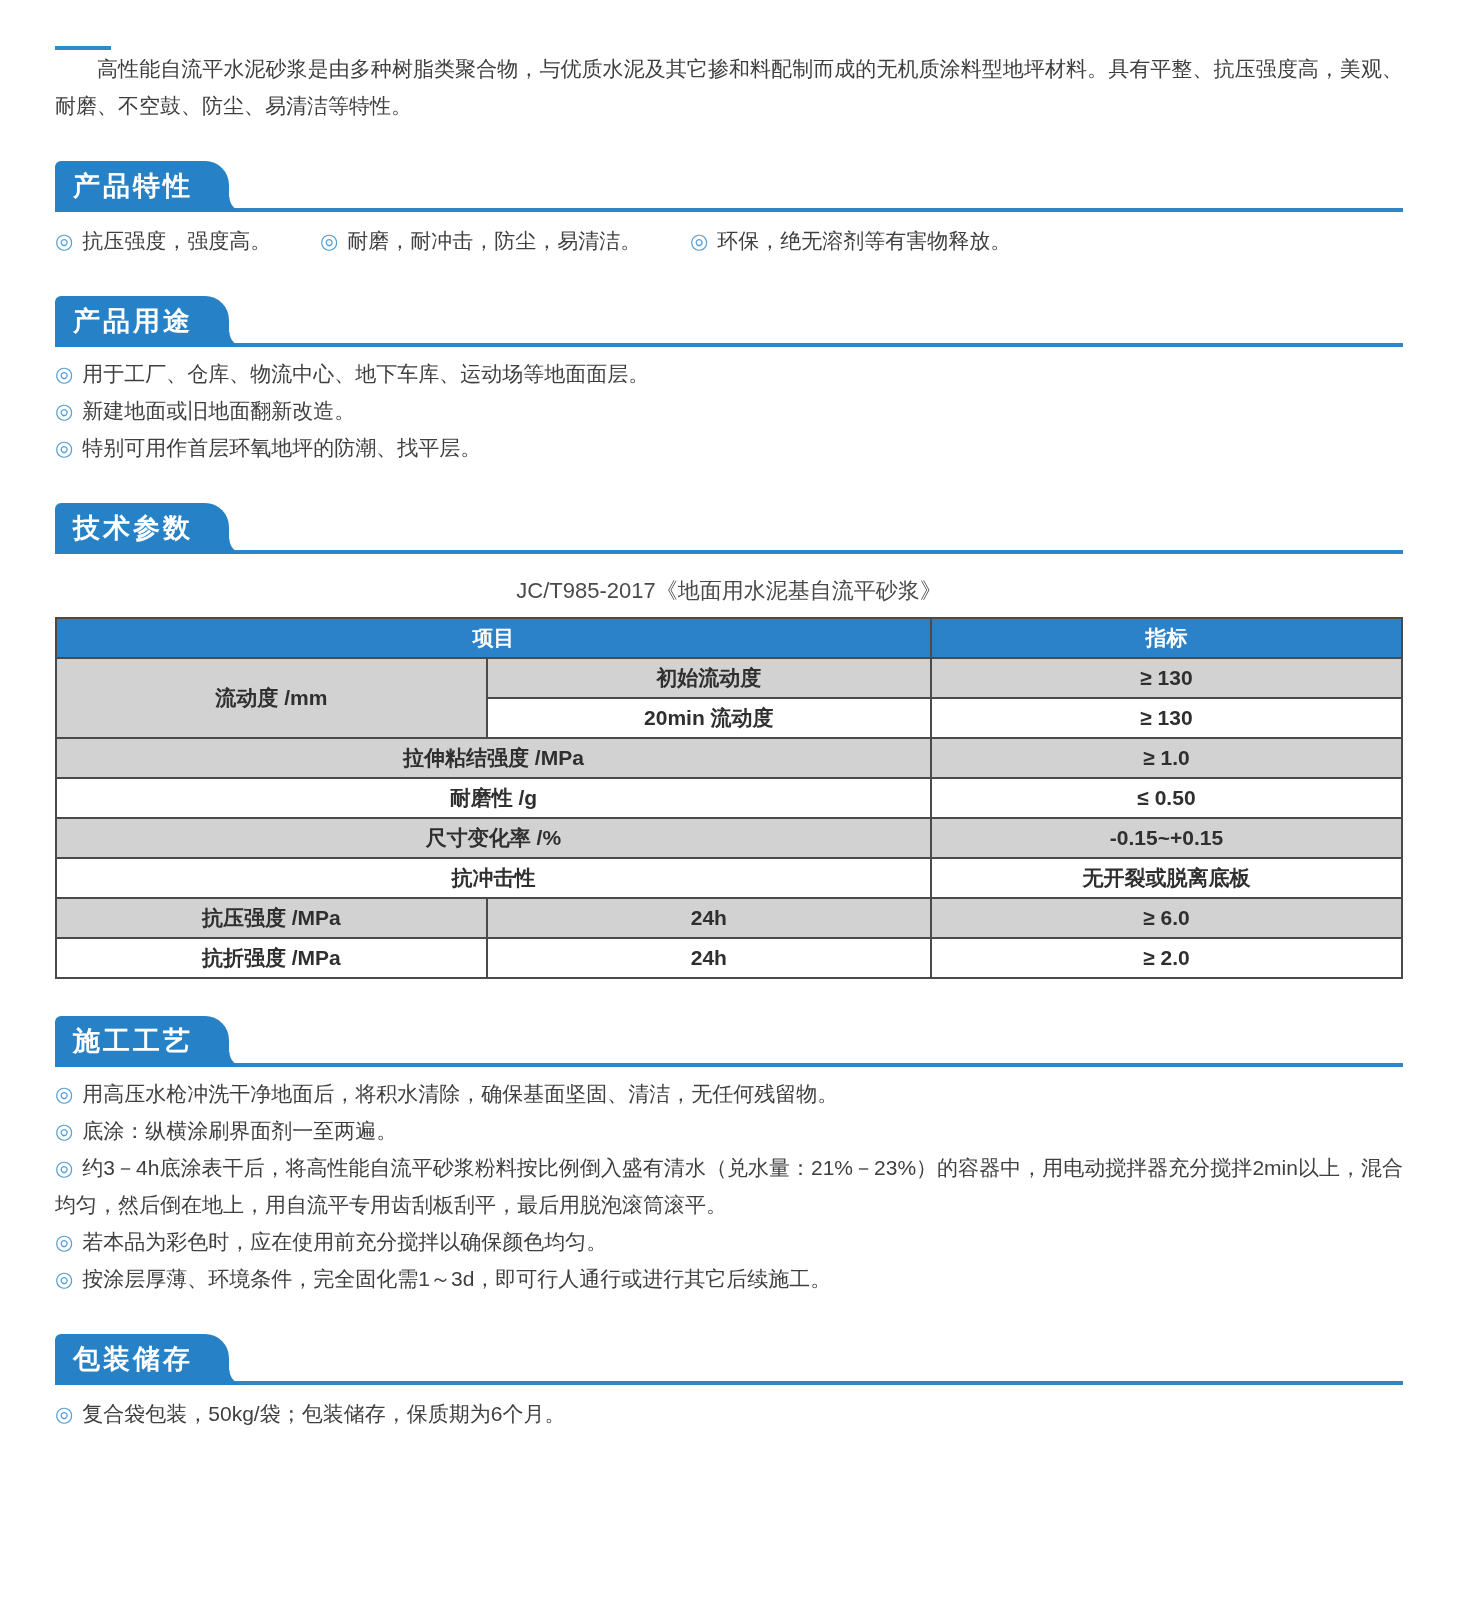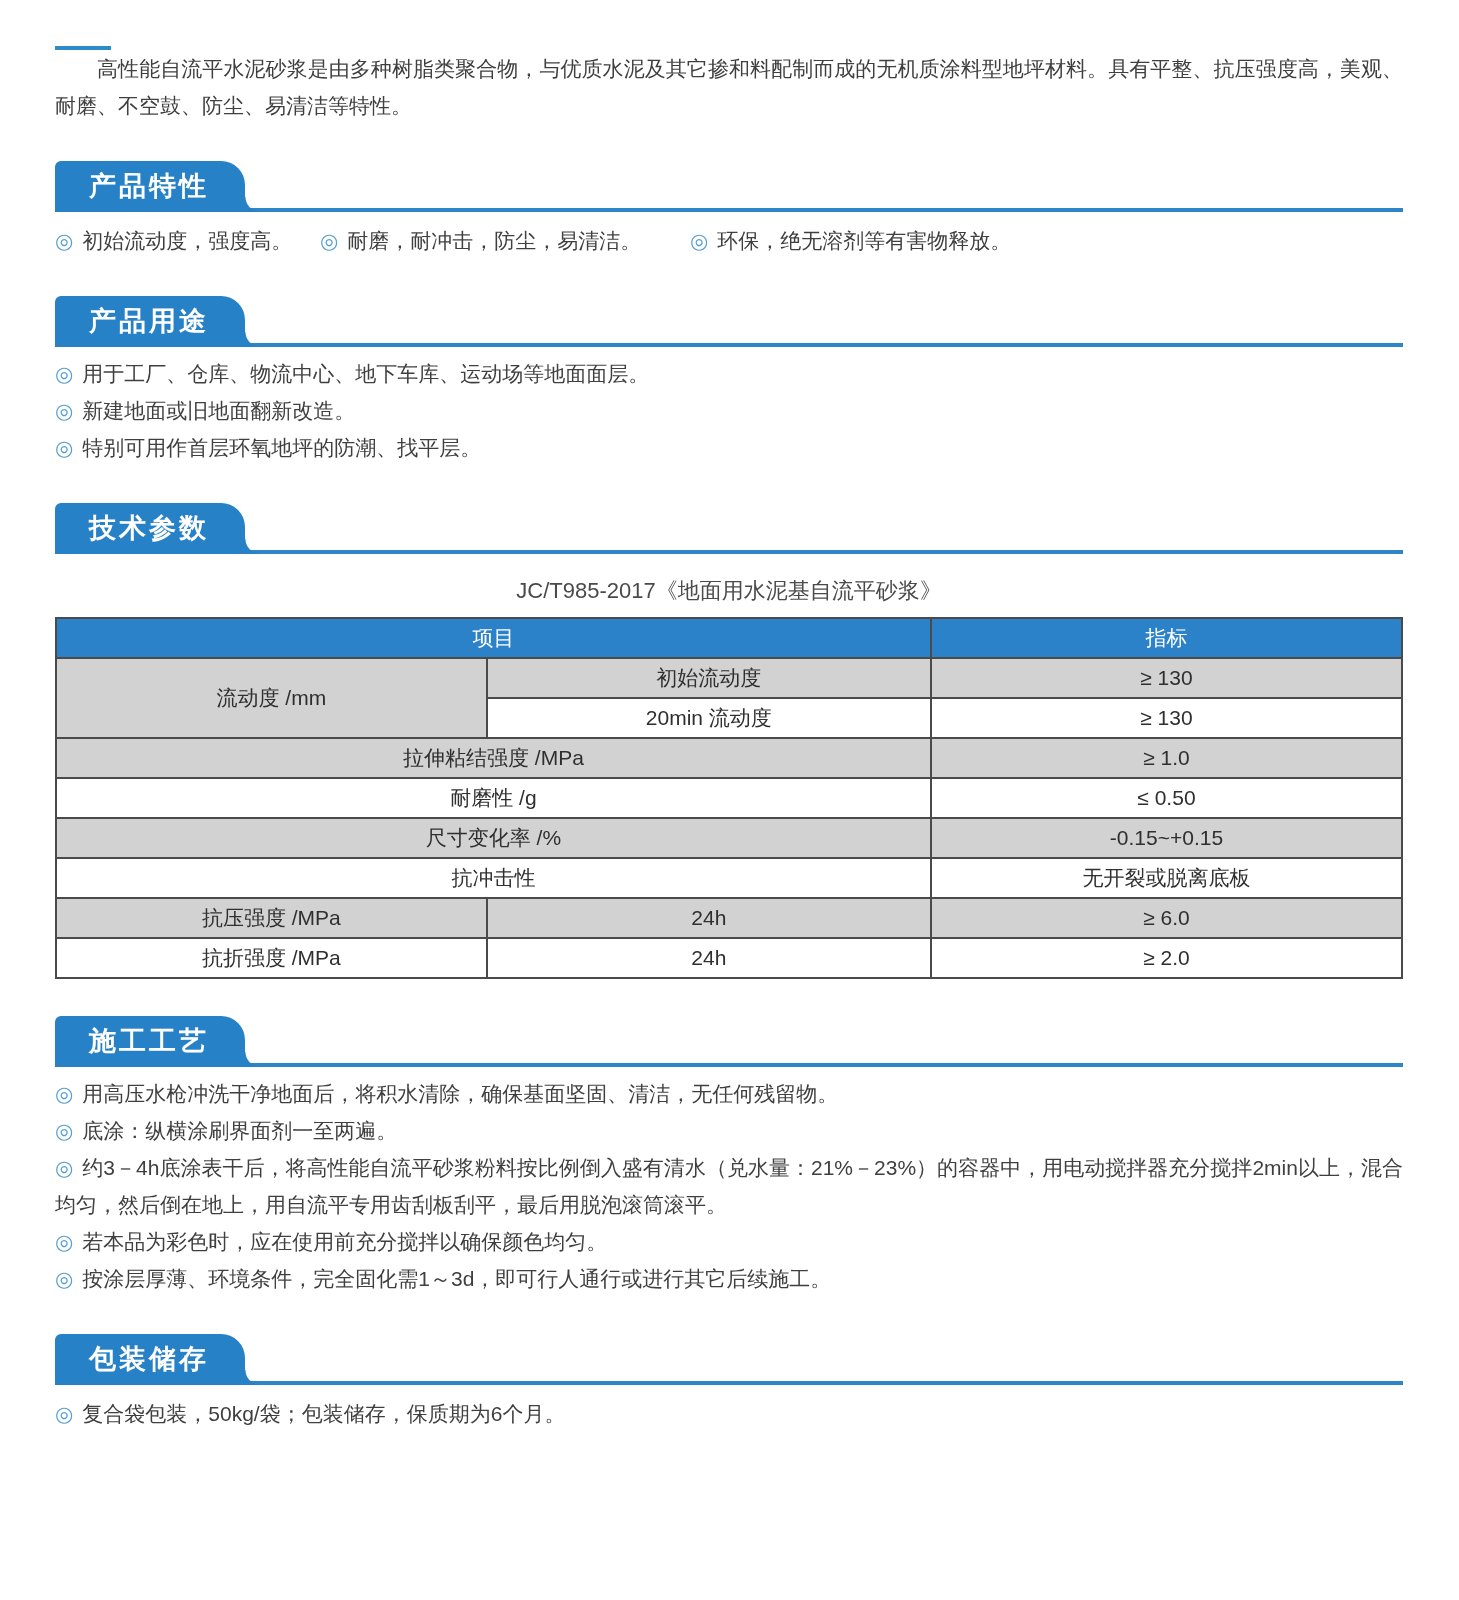--- a/index.html
+++ b/index.html
@@ -26,21 +26,21 @@
 
   
   .section-head { position: relative; height: 46px; margin-top: 42px; }
   .section-rule {
     position: absolute; left: 0; right: 0; bottom: 0; height: 4px; background: #2e86c8;
   }
   .badge {
     position: absolute; left: 0; bottom: 0;
     background: #2781c6; color: #ffffff;
     font-size: 27px; font-weight: bold; letter-spacing: 3px;
-    padding: 7px 36px 8px 34px;
+    padding: 7px 36px 8px 18px;
     border-radius: 6px 24px 0 0;
   }
   .badge::after {
     content: ""; position: absolute; right: -15px; bottom: 0;
     width: 15px; height: 15px;
     background: radial-gradient(circle at 100% 0, rgba(0,0,0,0) 14px, #2781c6 15px);
   }
 
   
   .bullet { font-size: 21px; line-height: 37px; text-align: justify; color: #3f3f3f; }
@@ -59,21 +59,21 @@
 
   
   .table-caption {
     text-align: center; font-size: 22px; color: #4a4a4a; margin-top: 22px;
   }
   table.tech {
     width: 100%; border-collapse: collapse; table-layout: fixed; margin-top: 11px;
   }
   table.tech th, table.tech td {
     border: 2px solid #4a4a4a; text-align: center; vertical-align: middle;
-    font-size: 21px; padding: 5px 4px; height: 37px; color: #2f2f2f; font-weight: normal;
+    font-size: 21px; padding: 5px 4px; height: 37px; color: #2f2f2f; font-weight: bold;
   }
   table.tech th { background: #2b82c9; color: #ffffff; }
   table.tech td.gray { background: #d2d2d2; }
 
   .process-block { margin-top: 8px; }
   .process-block .para { margin-top: 0; }
   .pack-block { margin-top: 10px; }
 </style>
 </head>
 <body>
@@ -82,21 +82,21 @@
 
   <div class="title-rule"></div>
 
   <p class="para">高性能自流平水泥砂浆是由多种树脂类聚合物，与优质水泥及其它掺和料配制而成的无机质涂料型地坪材料。具有平整、抗压强度高，美观、耐磨、不空鼓、防尘、易清洁等特性。</p>
 
   <div class="section-head">
     <div class="section-rule"></div>
     <div class="badge">产品特性</div>
   </div>
   <div class="features-row">
-    <div class="bullet f1"><span class="bullet-mark">◎</span><span>初始流动度，强度高。</span></div>
+    <div class="bullet f1"><span class="bullet-mark">◎</span><span>抗压强度，强度高。</span></div>
     <div class="bullet f2"><span class="bullet-mark">◎</span><span>耐磨，耐冲击，防尘，易清洁。</span></div>
     <div class="bullet f3"><span class="bullet-mark">◎</span><span>环保，绝无溶剂等有害物释放。</span></div>
   </div>
 
   <div class="section-head">
     <div class="section-rule"></div>
     <div class="badge">产品用途</div>
   </div>
   <div class="uses-row">
     <div class="uses-left">

